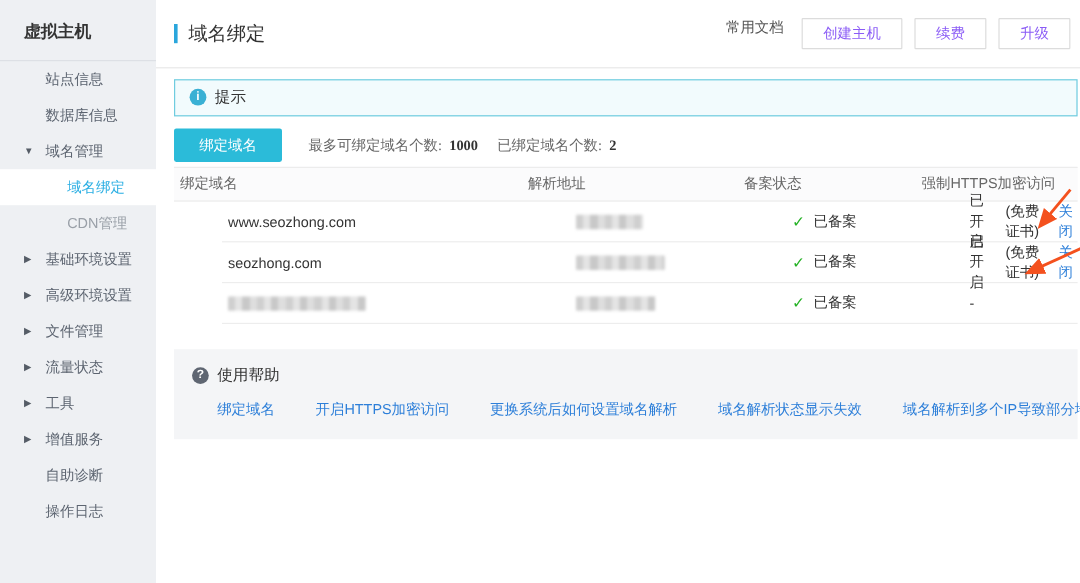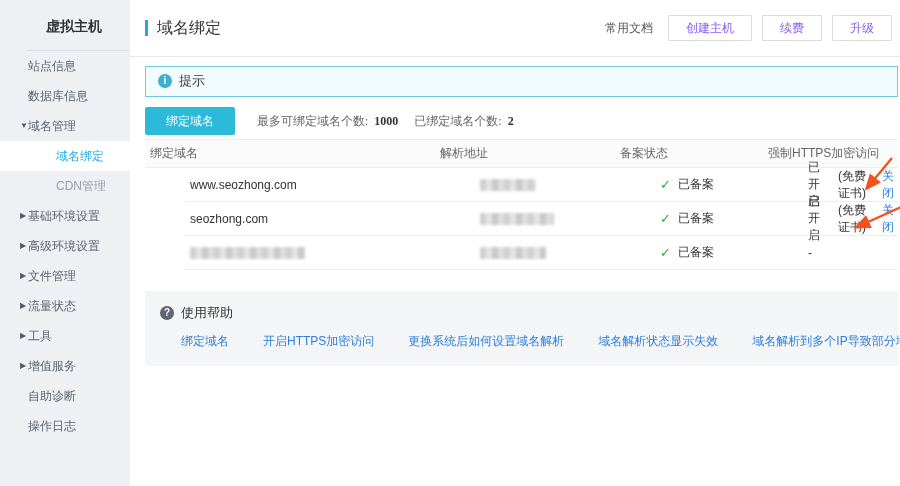--- a/index.html
+++ b/index.html
@@ -6,33 +6,32 @@
   html,body { width:900px; height:486px; overflow:hidden; }
   body {
     font-family:"Liberation Sans","DejaVu Sans",sans-serif;
     background:#fff; color:#333; position:relative; font-size:12px;
   }
   
   .sidebar { position:absolute; left:0; top:0; width:130px; height:486px; background:#eef0f3; }
   .sidebar-title {
     padding:18px 0 14px 20px; font-size:14px; font-weight:bold; color:#333;
     border-bottom:1px solid #dde0e5;
-    margin-left:26px;
   }
-  .side-item { position:relative; height:30px; line-height:30px; padding-left:28px; color:#5c6470; font-size:12px; cursor:pointer; white-space:nowrap; }
+  .side-item { position:relative; height:30px; line-height:30px; padding-left:38px; color:#5c6470; font-size:12px; cursor:pointer; white-space:nowrap; }
   .side-item .tri { position:absolute; left:20px; top:0; font-size:8px; color:#555c66; }
   .side-item.sub { padding-left:56px; }
   .side-item.active { background:#fff; color:#29aee3; }
   .side-item.dim { color:#9aa0a8; }
   
   .main { position:absolute; left:130px; top:0; width:770px; height:486px; background:#fff; }
   .main-header { height:57px; border-bottom:1px solid #e8e8e8; display:flex; align-items:center; justify-content:space-between; padding:0 8px 0 15px; }
   .page-title { display:flex; align-items:center; font-size:16px; color:#333; }
   .title-bar { width:3px; height:16px; background:#2aa6dc; margin-right:9px; display:inline-block; }
-  .header-actions { display:flex; align-items:center; gap:10px; }
+  .header-actions { display:flex; align-items:flex-start; gap:10px; }
   .doc-link { color:#555; margin-right:5px; cursor:pointer; }
   .hbtn { height:26px; padding:0 17px; background:#fff; border:1px solid #dcdcdc; border-radius:1px; color:#8b5cf6; font-size:12px; cursor:pointer; font-family:inherit; }
   
   .content { padding:9px 2px 0 15px; position:relative; }
   .notice { border:1px solid #6fccdf; background:#f2fbfd; padding:6px 12px 7px; }
   .notice-title-row { display:flex; align-items:center; gap:7px; font-size:13px; color:#333; height:16px; }
   .round-icon { width:14px; height:14px; border-radius:50%; color:#fff; font-size:10px; font-weight:bold; text-align:center; line-height:14px; flex:0 0 14px; }
   .info-icon { background:#3ab0d4; }
   .help-icon { background:#5f6672; }
   .notice-lines { margin:3px 0 0 21px; color:#555; line-height:16px; }

